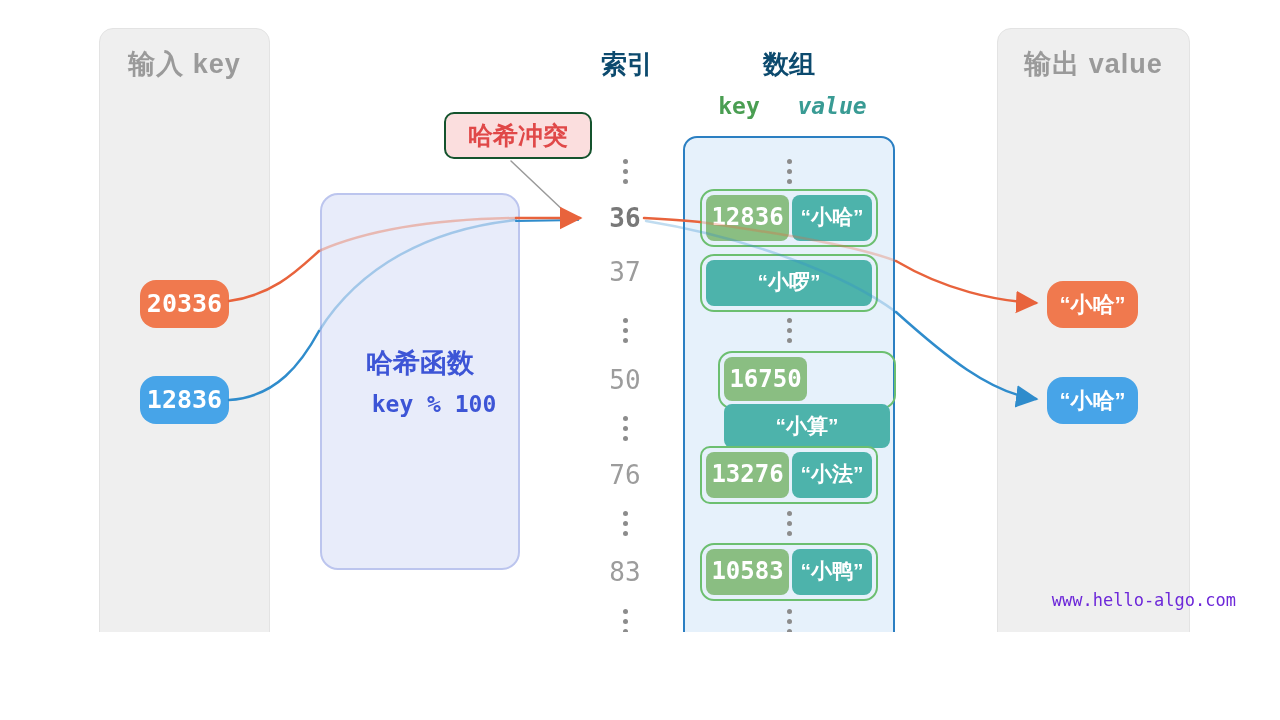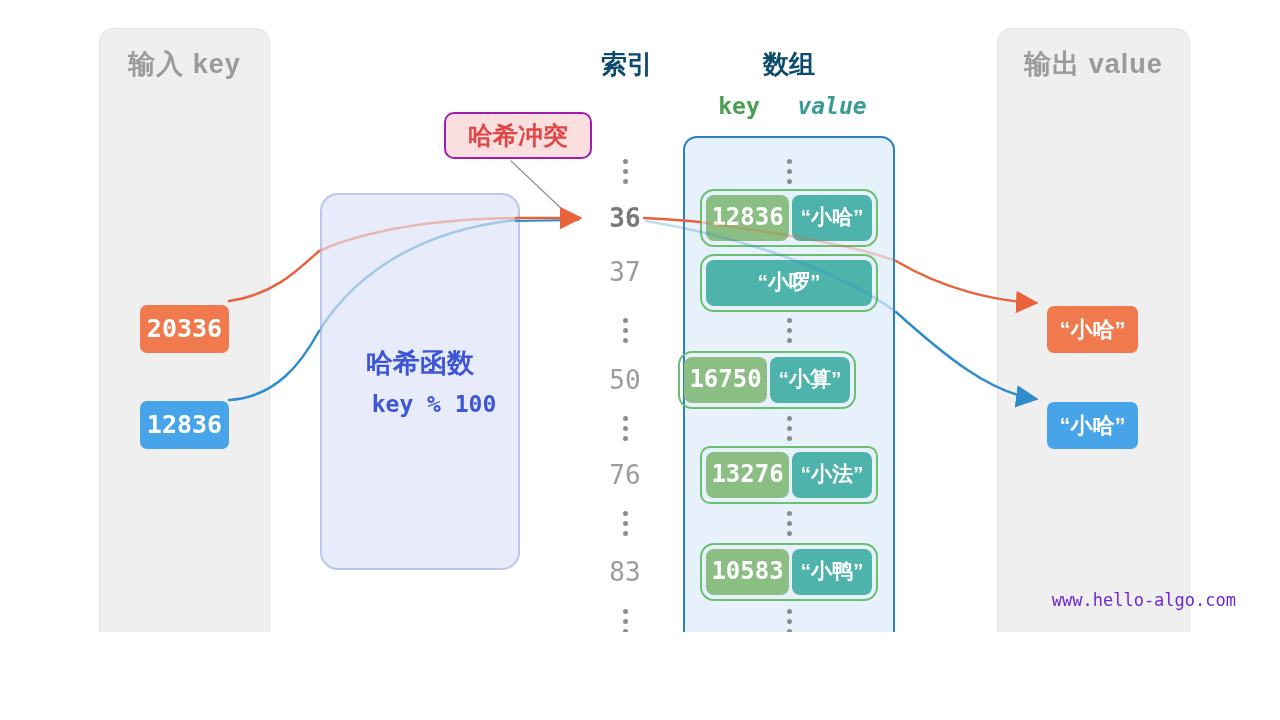--- a/index.html
+++ b/index.html
@@ -19,25 +19,25 @@
   .kv-header{font-size:23px;font-weight:600;text-align:center;}
   .kv-key{color:#4a9e52;}
   .kv-value{color:#399b94;}
 
   
   .hash-box{background:#e8ecfa;border:2px solid #bcc5ee;border-radius:18px;}
   .hash-title{font-size:27px;font-weight:700;color:#3d55d6;text-align:center;}
   .hash-formula{font-size:23px;font-weight:600;color:#3d55d6;text-align:center;}
 
   
-  .collision{background:#fbdede;border:2px solid #a21caf;border-radius:10px;
+  .collision{background:#fbdede;border:2px solid #14532d;border-radius:10px;
              font-size:25px;font-weight:700;color:#e04848;text-align:center;line-height:43px;}
 
   
-  .chip{border-radius:7px;color:#ffffff;text-align:center;font-weight:700;margin-top:25px;}
+  .chip{border-radius:16px;color:#ffffff;text-align:center;font-weight:700;}
   .chip.num{font-size:25px;line-height:48px;}
   .chip.word{font-size:22px;line-height:47px;}
 
   
   .idx{width:70px;text-align:center;font-size:26px;line-height:32px;color:#9c9c9c;}
   .idx.hot{font-weight:700;color:#787878;}
 
   
   .array-box{background:#e6f1fb;border:2.5px solid #2b7fc2;border-radius:14px;}
 
@@ -144,21 +144,21 @@
       <b></b>
     </div>
 
   <div class="abs pair" style="left:700px;top:189px;">
     <div class="k mono">12836</div>
     <div class="v">“小哈”</div>
   </div>
   <div class="abs pair" style="left:700px;top:254px;">
     <div class="v">“小啰”</div>
   </div>
-  <div class="abs pair" style="left:678px;top:351px;">
+  <div class="abs pair" style="left:718px;top:351px;flex-direction:column;">
     <div class="k mono">16750</div>
     <div class="v">“小算”</div>
   </div>
   <div class="abs pair" style="left:700px;top:446px;border-radius:10px;">
     <div class="k mono">13276</div>
     <div class="v">“小法”</div>
   </div>
   <div class="abs pair" style="left:700px;top:543px;">
     <div class="k mono">10583</div>
     <div class="v">“小鸭”</div>

